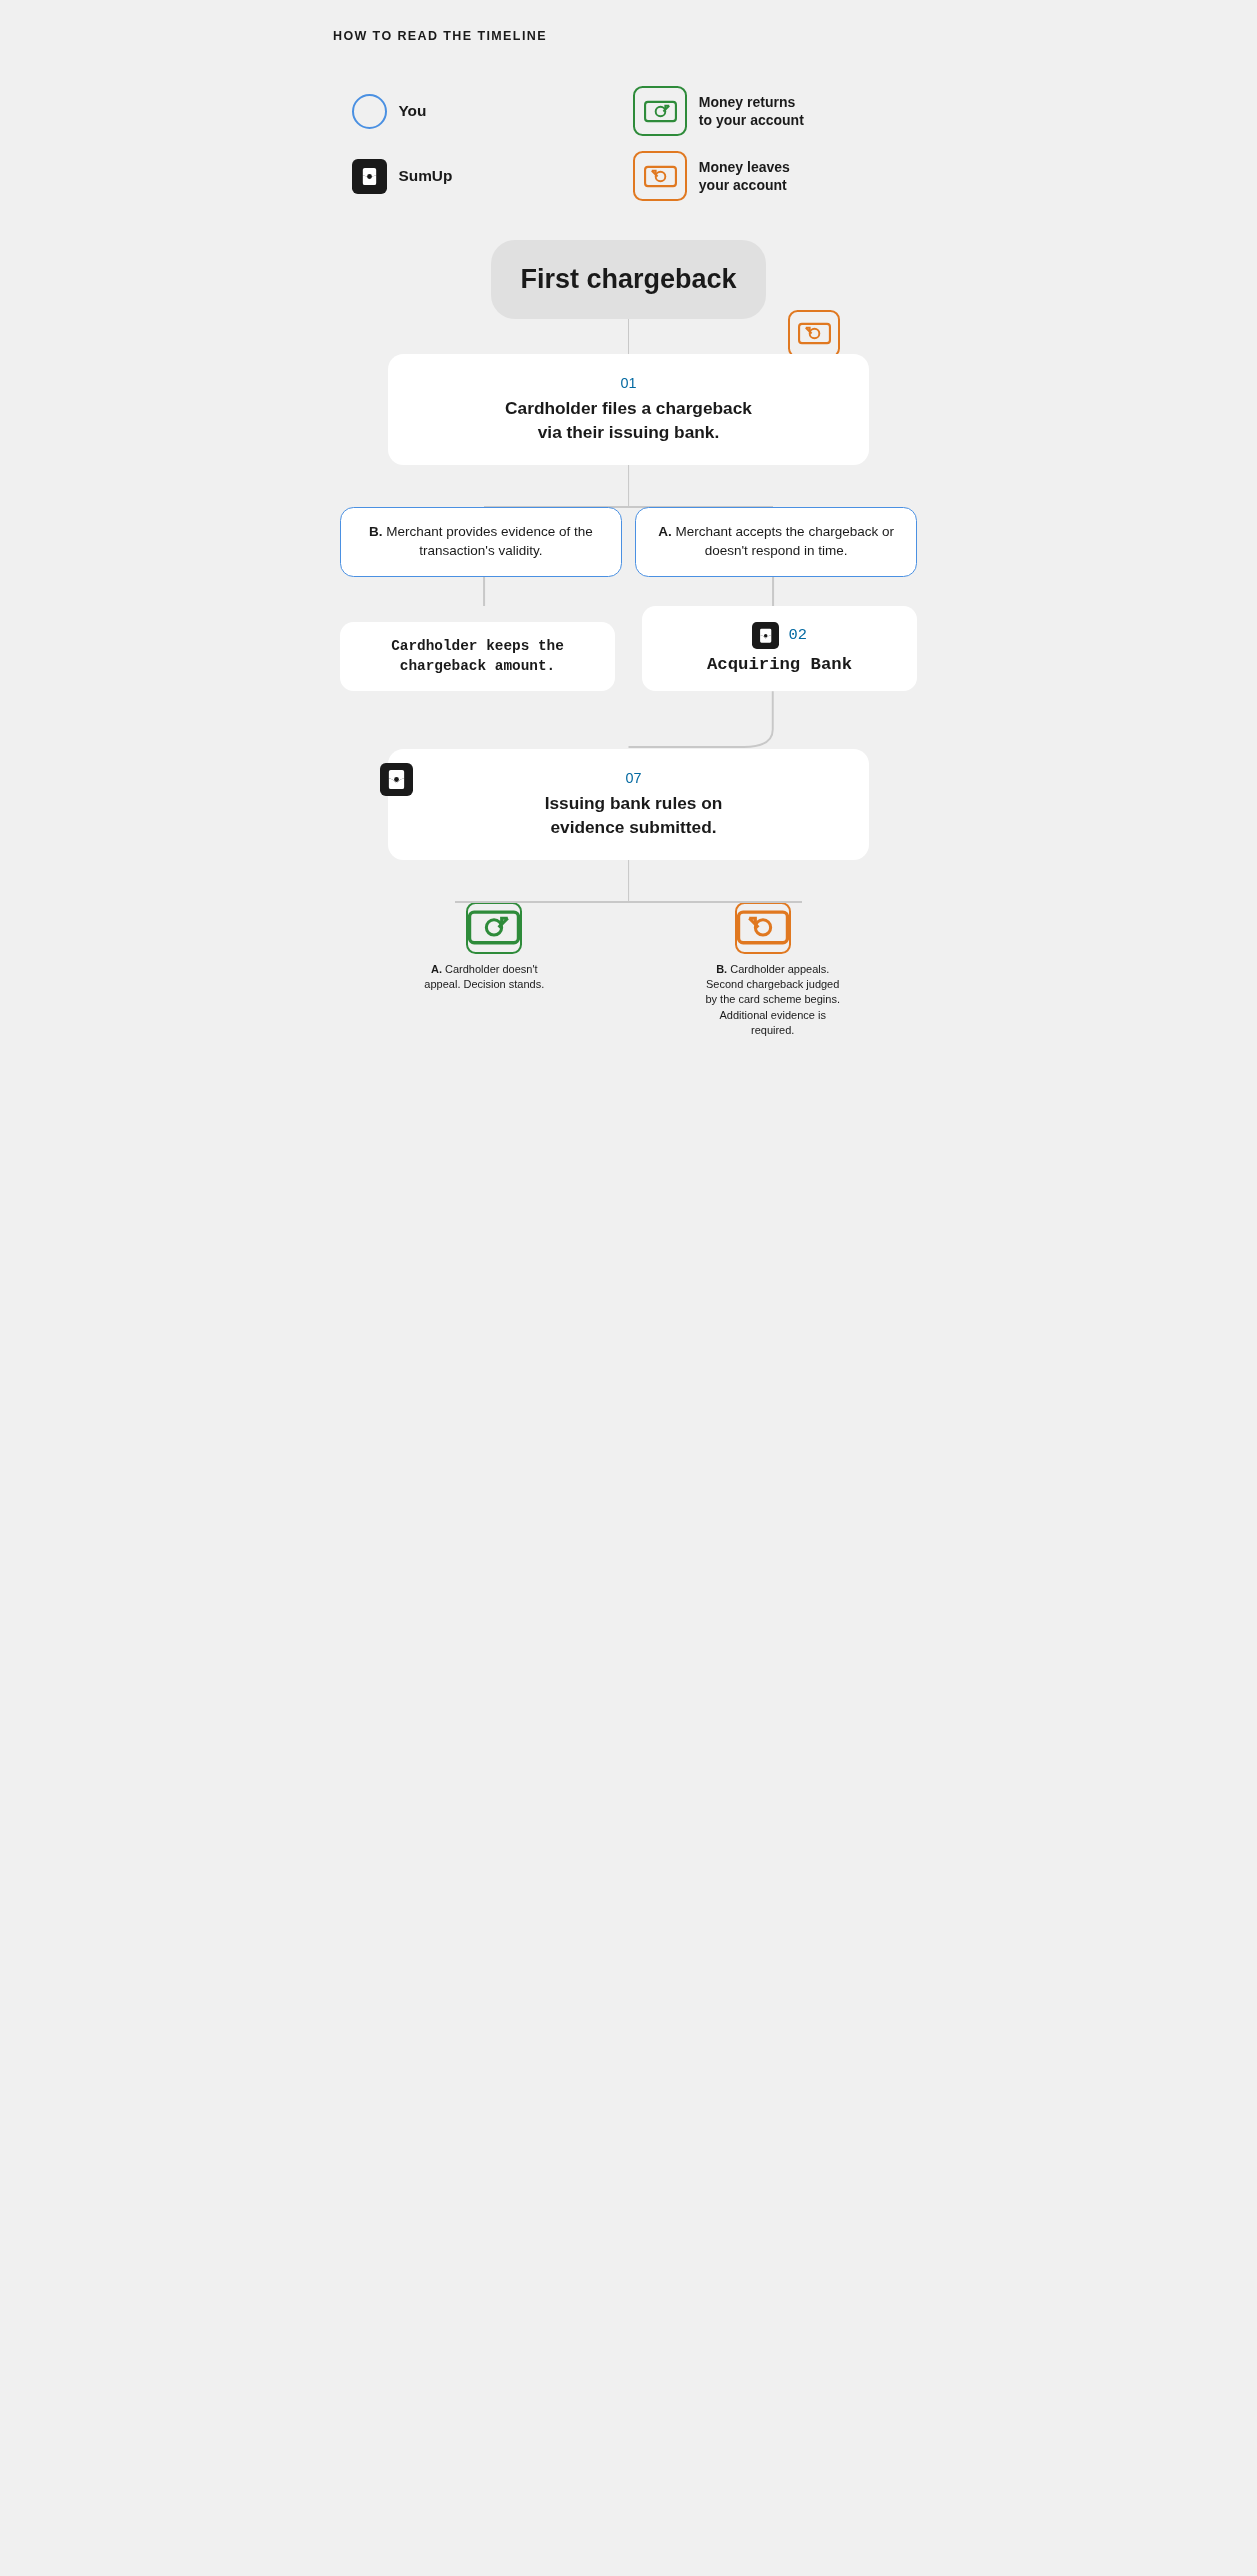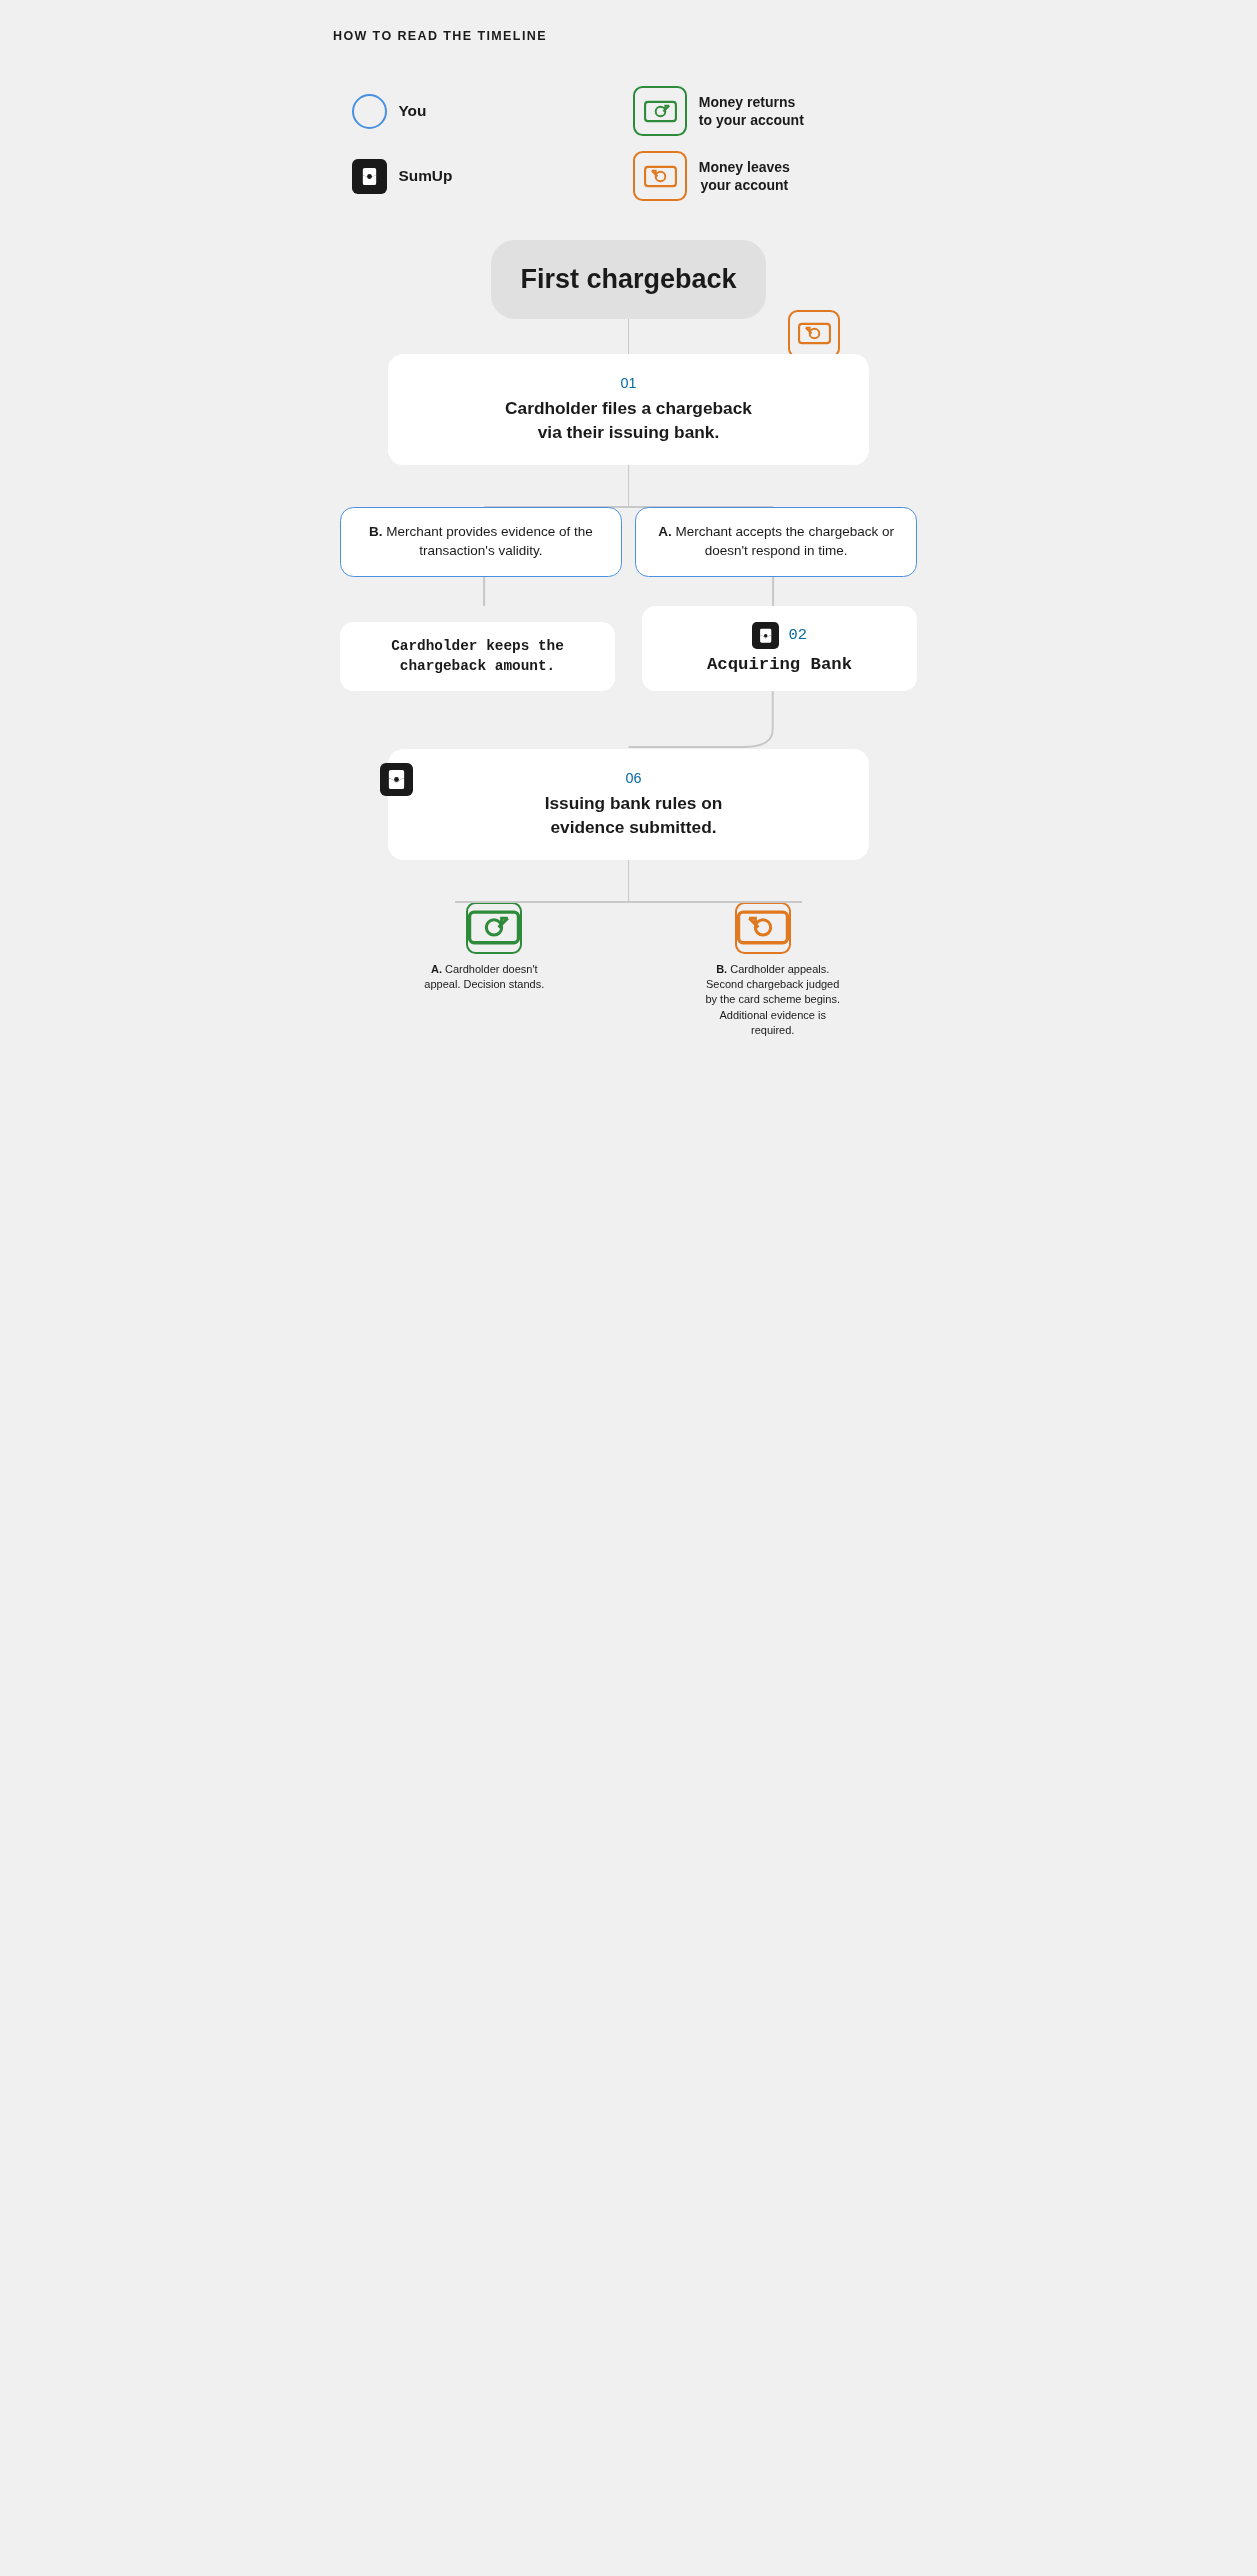--- a/index.html
+++ b/index.html
@@ -239,21 +239,21 @@
 
   <div class="legend-item">
     <div class="money-icon-box orange">
       <svg viewBox="0 0 34 28" fill="none" xmlns="http://www.w3.org/2000/svg">
         <rect x="1" y="4" width="32" height="20" rx="3" stroke="#e07820" stroke-width="2.2" fill="none"></rect>
         <circle cx="17" cy="14" r="5" stroke="#e07820" stroke-width="2" fill="none"></circle>
         <polyline points="8,8 12,8 12,12" stroke="#e07820" stroke-width="2" fill="none"></polyline>
         <line x1="8" y1="8" x2="14" y2="14" stroke="#e07820" stroke-width="2"></line>
       </svg>
     </div>
-    <span class="legend-text" style="white-space:pre-line;text-align:center;">Money leaves
+    <span class="legend-text" style="white-space:pre-line;">Money leaves
 your account</span>
   </div>
 </div>
 
 <div class="timeline">
 
   <div class="section-title-box">
     <span>First chargeback</span>
   </div>
 
@@ -333,21 +333,21 @@
     <div style="position:absolute; left:-7.7px; top:13.5px; z-index:2;">
       <div class="sumup-icon" style="width:33px;height:33px; border-radius:5.8px;">
         <svg viewBox="0 0 22 22" xmlns="http://www.w3.org/2000/svg">
           <path d="M3 3 Q3 1 5 1 L17 1 Q19 1 19 3 L19 10 Q15 10 11 15 Q7 10 3 10 Z" fill="white"></path>
           <path d="M3 10 Q7 10 11 15 Q15 10 19 10 L19 19 Q19 21 17 21 L5 21 Q3 21 3 19 Z" fill="white"></path>
           <circle cx="11" cy="11" r="2.5" fill="#1a1a1a"></circle>
         </svg>
       </div>
     </div>
     <div class="step-card" style="padding-left:35px;">
-      <div class="step-number">06</div>
+      <div class="step-number">07</div>
       <div class="step-desc" style="white-space:pre-line;">Issuing bank rules on
 evidence submitted.</div>
     </div>
   </div>
 
   <div style="position:relative; width:100%; max-width:577px; height:42px;">
     <div style="position:absolute; left:50%; top:0; width:1.9px; height:42px; background:#c8c8c8; transform:translateX(-50%);"></div>
     <div style="position:absolute; top:41px; left:20%; width:60%; height:1.9px; background:#c8c8c8;"></div>
   </div>
 

